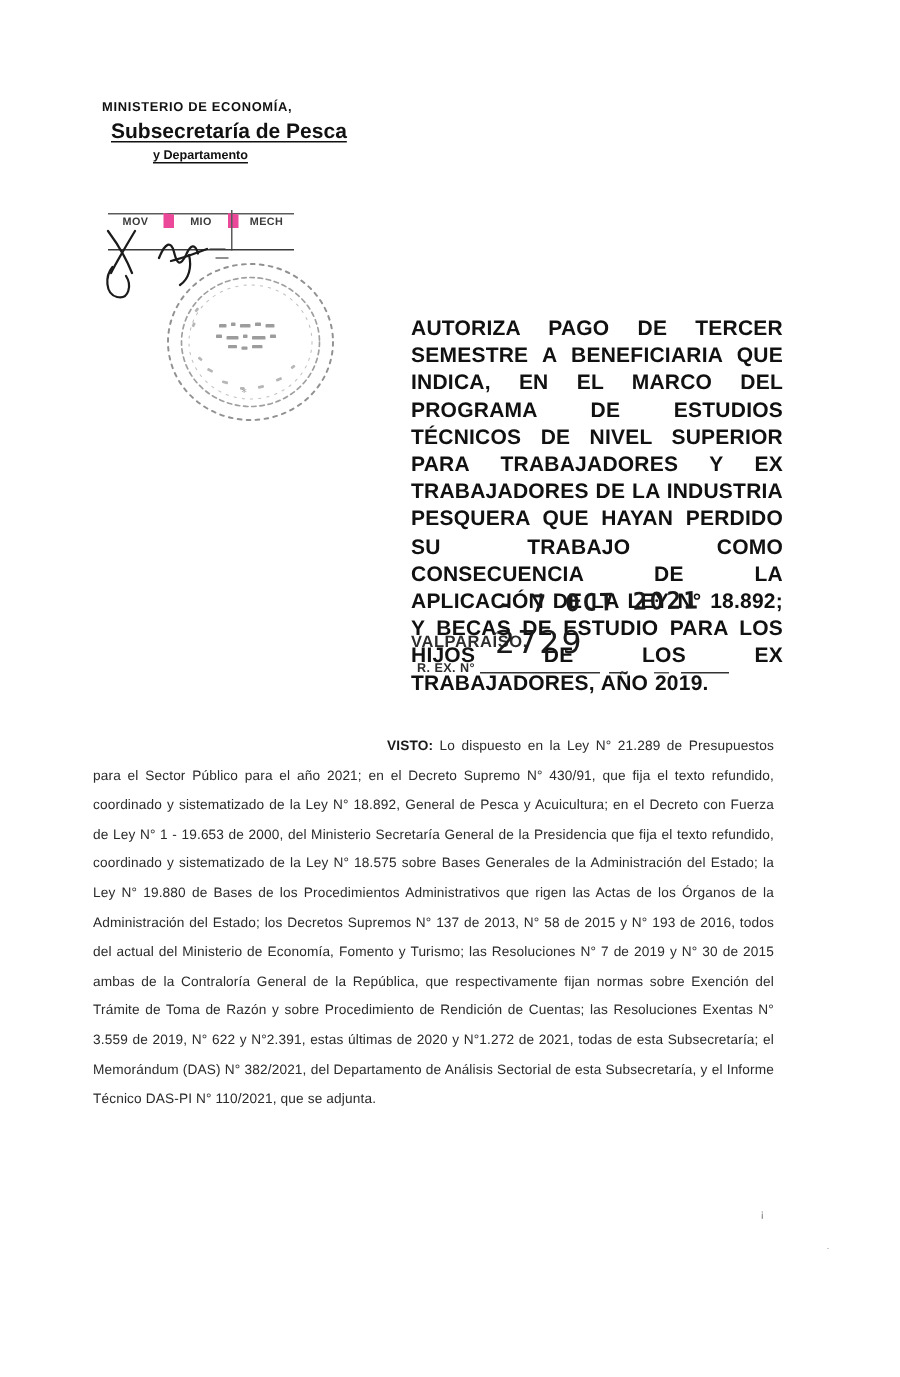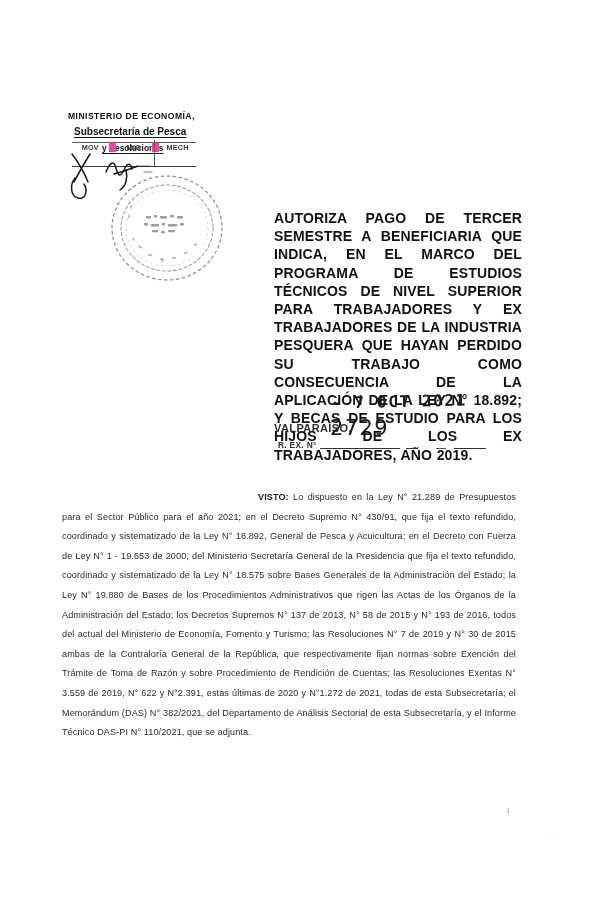--- a/index.html
+++ b/index.html
@@ -25,34 +25,33 @@
     background: #ffffff;
   }
 
   
   .letterhead {
     position: absolute;
     left: 66px;
     top: 64px;
     width: 210px;
     text-align: center;
-    margin-top: 45px;
   }
   .lh-line {
     font-size: 8.6px;
     font-weight: 700;
     letter-spacing: 0.45px;
     line-height: 15px;
     white-space: nowrap;
     color: #111;
   }
   .lh-line.l1 { text-align: left; padding-left: 2px; }
   .lh-line.l2 { text-align: left; padding-left: 22px; }
   .lh-sub {
-    font-size: 10px;
+    font-size: 14px;
     font-weight: 700;
     line-height: 16px;
     text-decoration: underline;
     text-underline-offset: 2px;
     white-space: nowrap;
     color: #111;
   }
   .lh-sub.s1 { text-align: left; padding-left: 8px; }
   .lh-sub.s2 { text-align: left; padding-left: 36px; font-size: 8.4px; }
 
@@ -246,21 +245,21 @@
   }
 </style>
 </head>
 <body>
 
 <div class="page">
 
   <div class="letterhead">
     <div class="lh-line l1">MINISTERIO DE ECONOMÍA,</div>
     <div class="lh-sub s1">Subsecretaría de Pesca</div>
-    <div class="lh-sub s2">y Resoluciones</div>
+    <div class="lh-sub s2">y Departamento</div>
   </div>
 
   <div class="initials-block">
     <div class="initials-row">
       <div class="initials-cell">MOV</div>
       <div class="initials-cell">MIO</div>
       <div class="initials-cell">MECH</div>
     </div>
     <div class="initials-vrule"></div>
     <div class="initials-under"></div>

